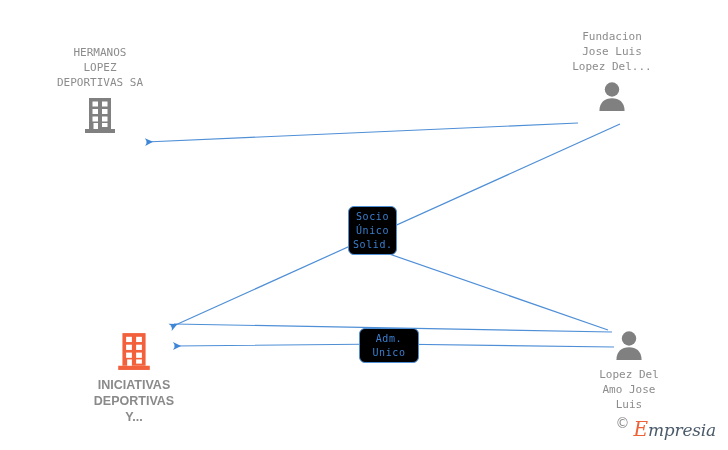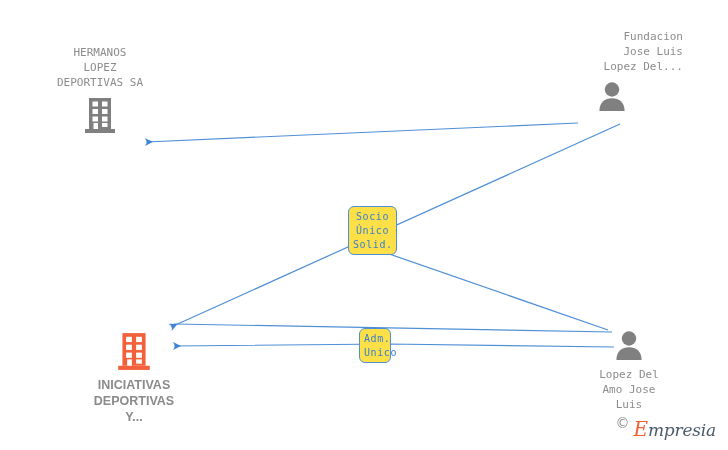--- a/index.html
+++ b/index.html
@@ -27,45 +27,45 @@
     font-weight:bold;
     font-size:12.5px;
     line-height:16px;
     color:#8a8a8a;
   }
   .icon-wrap{display:flex;justify-content:center;align-items:center;}
 
   
   #node-hermanos{left:24px;top:45px;width:152px;}
   #node-hermanos .icon-wrap{margin-top:6px;}
-  #node-fundacion{left:541px;top:29px;width:142px;text-align:right;}
+  #node-fundacion{left:541px;top:29px;width:142px;}
   #node-fundacion .icon-wrap{margin-top:7px;}
   #node-iniciativas{left:62px;top:331px;width:144px;text-align:center;}
   #node-iniciativas .node-label{margin-top:6px;}
   #node-lopez{left:565px;top:330px;width:128px;}
   #node-lopez .node-label{margin-top:7px;}
 
   
   .rel-box{
     position:absolute;
     box-sizing:border-box;
     border:1px solid #4f8fd6;
     border-radius:6px;
-    background:#fde047;
+    background:#000000;
     color:#3a7fd0;
     font-family:"DejaVu Sans Mono", monospace;
     font-size:10px;
     line-height:14px;
     letter-spacing:0.6px;
     text-align:center;
     padding:3px 4px 2px 4px;
     white-space:pre-line;
   }
   #rel-socio{left:348px;top:206px;width:49px;}
-  #rel-adm{left:359px;top:328px;width:32px;}
+  #rel-adm{left:359px;top:328px;width:60px;}
 
   
   #watermark{
     position:absolute;right:12px;bottom:9px;
     display:flex;align-items:center;gap:4px;
     user-select:none;
   }
   #watermark .cmark{
     font-family:"DejaVu Sans",sans-serif;
     font-size:14px;color:#8d8d8d;

